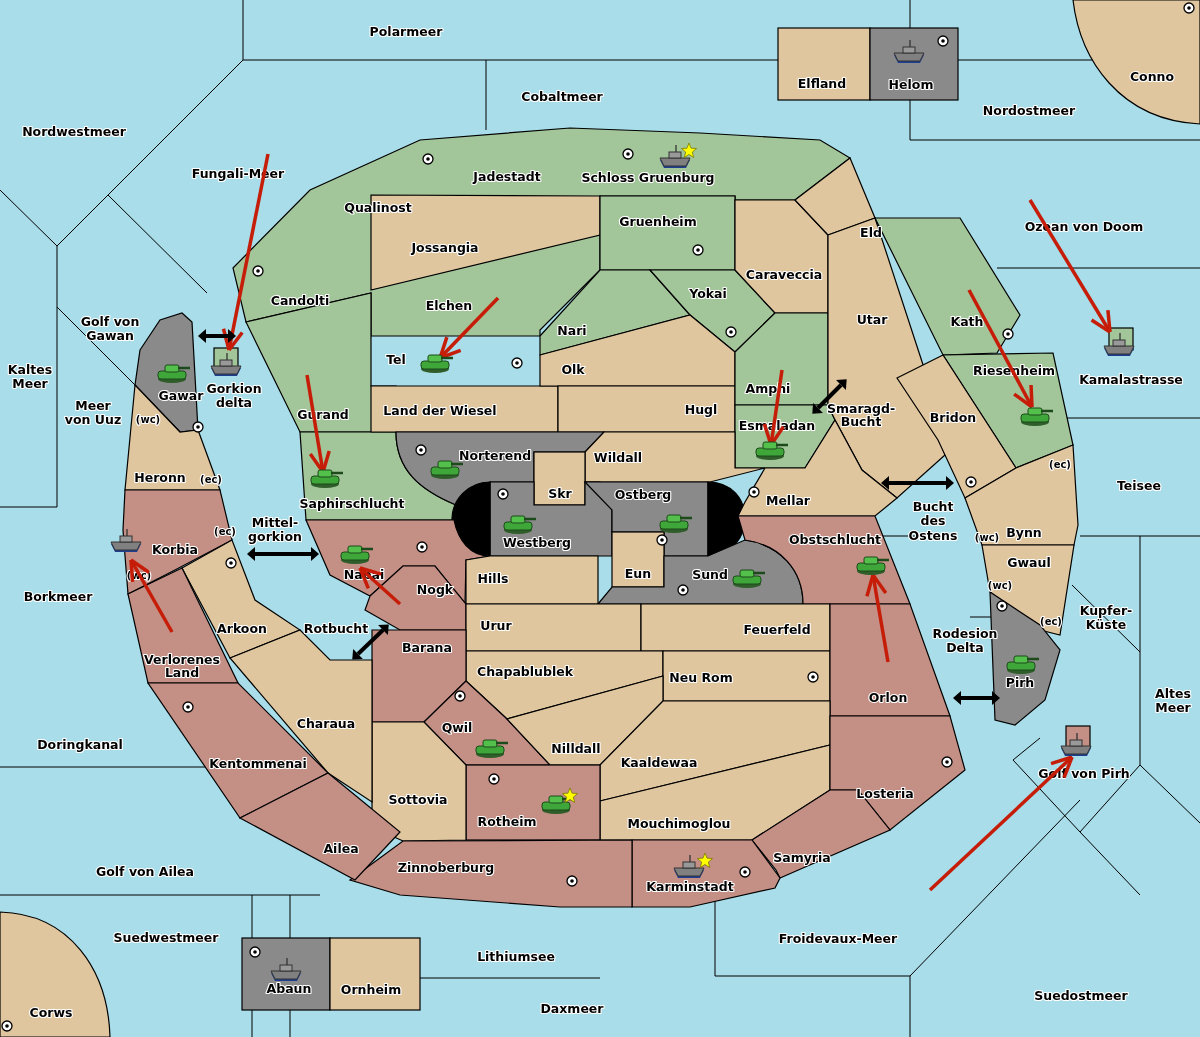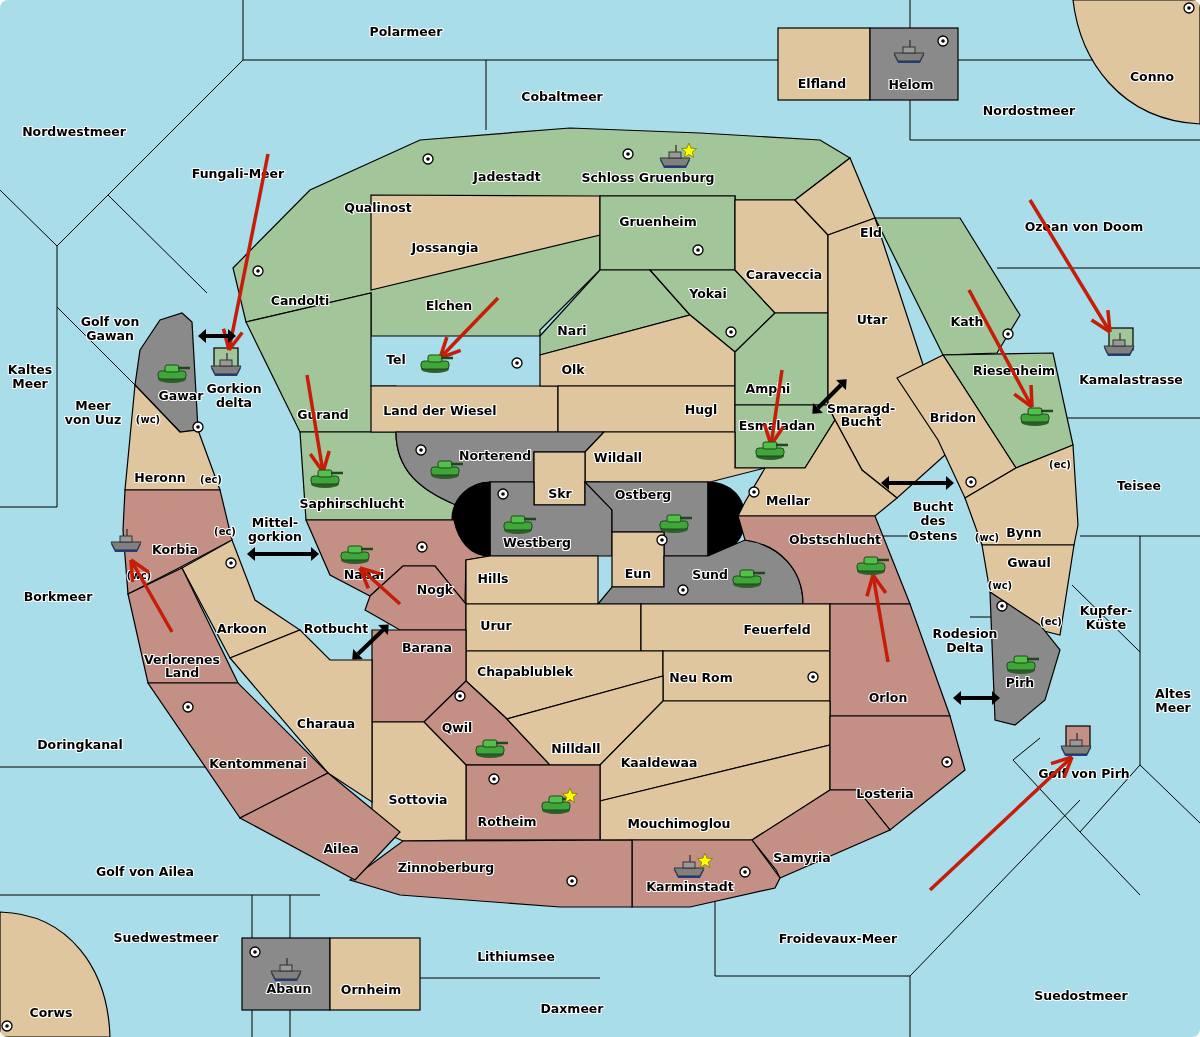--- a/index.html
+++ b/index.html
@@ -1,16 +1,16 @@
 <!DOCTYPE html>
 <html><head>
 <meta charset="utf-8">
 <style>
   html,body{margin:0;padding:0;background:#fff;}
-  #map-wrap{position:relative;width:1200px;height:1037px;overflow:hidden;border-radius:8px;}
+  #map-wrap{position:relative;width:1200px;height:1037px;overflow:hidden;}
   svg{display:block;}
   .lbl{font-family:"DejaVu Sans","Liberation Sans",sans-serif;font-size:12.5px;font-weight:bold;fill:#000;
        paint-order:stroke;stroke:#fff;stroke-width:2.2px;stroke-linejoin:round;text-anchor:middle;}
   .coast{font-size:10px;}
   .border{stroke:#000;stroke-width:1.2;}
 </style>
 </head>
 <body>
 
 <div id="map-wrap">

